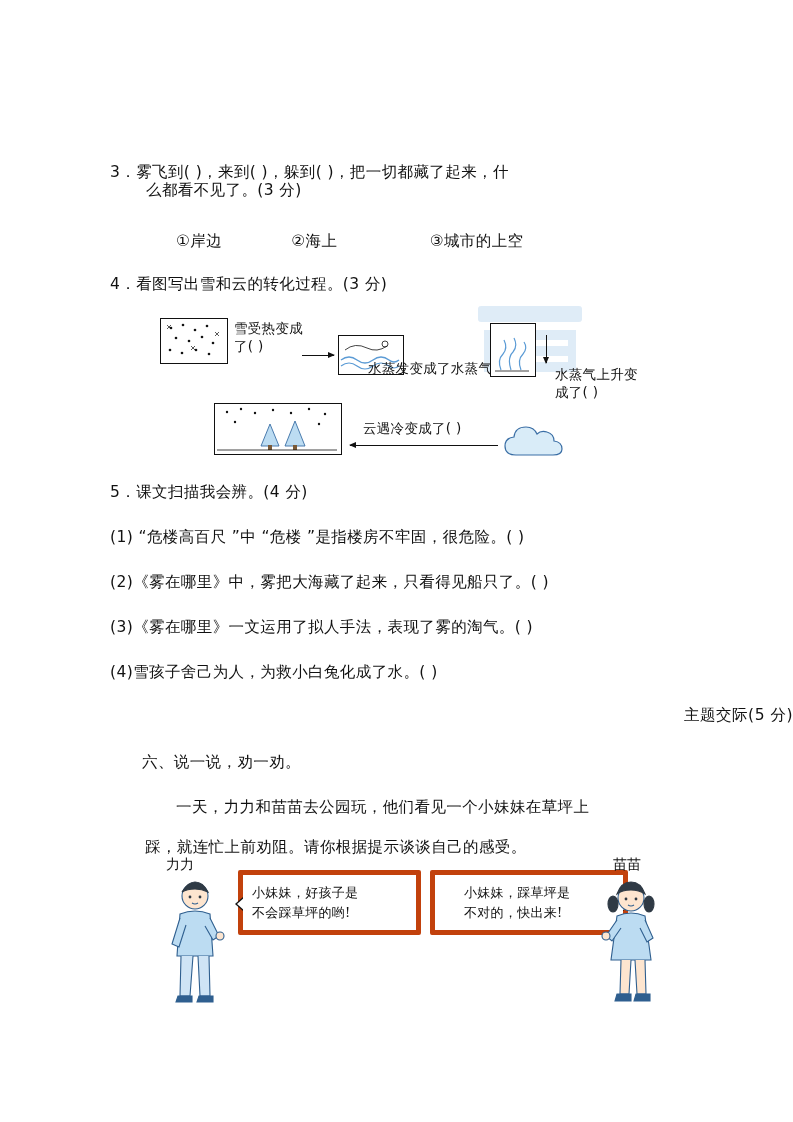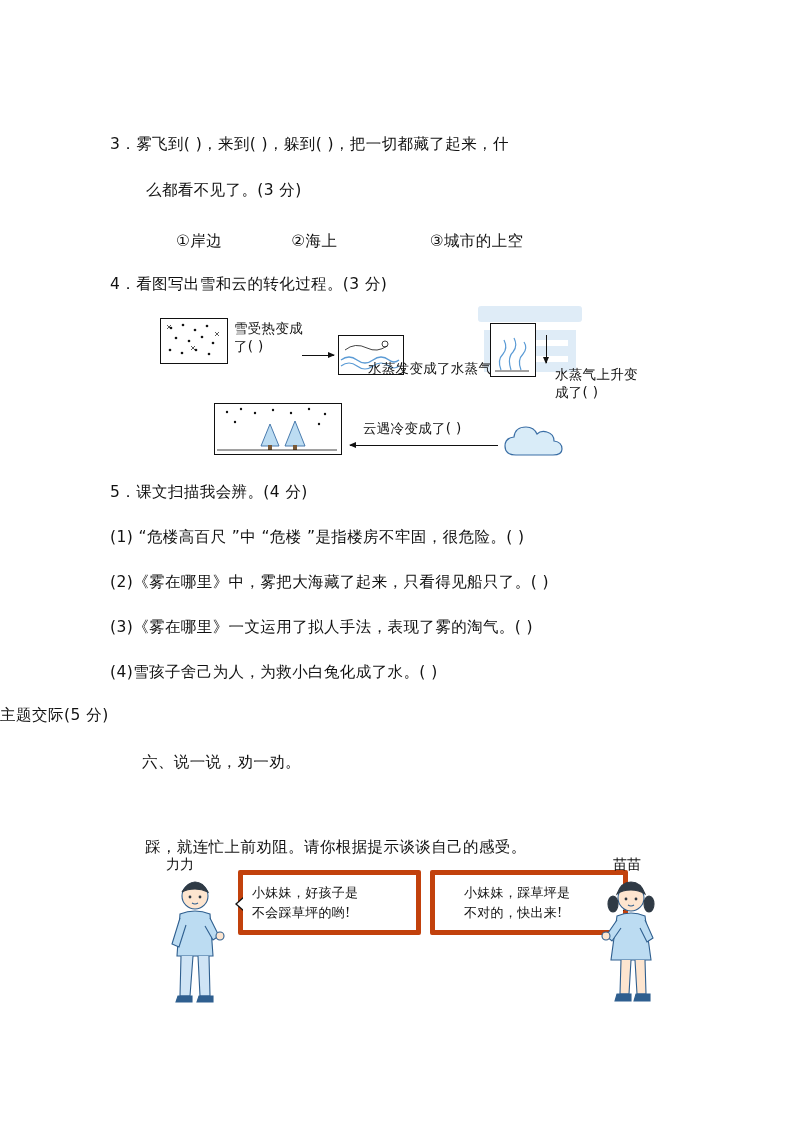--- a/index.html
+++ b/index.html
@@ -63,21 +63,21 @@
   
   .watermark{
     position:absolute;left:470px;top:300px;width:120px;height:72px;
     color:#cfe2f3;font-size:52px;font-weight:bold;opacity:.65;
     font-family:"DejaVu Sans","Liberation Sans",sans-serif;
     letter-spacing:-4px;
     user-select:none;
   }
 
   
-  .center-title{text-align:left;font-size:15.5px;letter-spacing:.5px;}
+  .center-title{text-align:right;font-size:15.5px;letter-spacing:.5px;}
 
   
   .scene{position:absolute;left:150px;top:850px;width:520px;height:165px;}
   .bubble{
     position:absolute;border:5px solid #c2410c;background:#fff;border-radius:2px;
     font-size:13px;line-height:1.5;padding:8px 9px;letter-spacing:.3px;
     font-family:"DejaVu Serif","Liberation Serif",serif;
   }
   .bubble .tail{
     position:absolute;width:0;height:0;
@@ -87,21 +87,21 @@
     position:absolute;font-size:14px;font-family:"DejaVu Serif","Liberation Serif",serif;
   }
   .fig{position:absolute;}
 </style>
 </head>
 <body>
 
 <div class="page">
 
 
-  <div class="abs line" style="left:110px;top:132px;width:600px;">
+  <div class="abs line" style="left:110px;top:160px;width:600px;">
     <span class="qnum">3．</span><span>雾飞到(        )，来到(        )，躲到(        )，把一切都藏了起来，什</span>
   </div>
   <div class="abs line" style="left:146px;top:178px;">么都看不见了。(3 分)</div>
   <div class="abs line opts" style="left:176px;top:229px;">
     <span style="display:inline-block;width:110px;">①岸边</span>
     <span style="display:inline-block;width:133px;">②海上</span>
     <span>③城市的上空</span>
   </div>
 
   <div class="abs line" style="left:110px;top:272px;">
@@ -210,20 +210,21 @@
   <div class="abs line" style="left:110px;top:525px;">(1) “危楼高百尺 ”中 “危楼 ”是指楼房不牢固，很危险。(        )</div>
   <div class="abs line" style="left:110px;top:570px;">(2)《雾在哪里》中，雾把大海藏了起来，只看得见船只了。(        )</div>
   <div class="abs line" style="left:110px;top:615px;">(3)《雾在哪里》一文运用了拟人手法，表现了雾的淘气。(        )</div>
   <div class="abs line" style="left:110px;top:660px;">(4)雪孩子舍己为人，为救小白兔化成了水。(        )</div>
 
   <div class="abs center-title" style="left:0;top:705px;width:793px;">主题交际(5 分)</div>
 
   <div class="abs line" style="left:110px;top:750px;margin-left:32px;">
     <span class="qnum">六、</span><span>说一说，劝一劝。</span>
   </div>
+  <div class="abs line" style="left:176px;top:795px;">一天，力力和苗苗去公园玩，他们看见一个小妹妹在草坪上</div>
   <div class="abs line" style="left:145px;top:835px;">踩，就连忙上前劝阻。请你根据提示谈谈自己的感受。</div>
 
   <div class="scene">
 
     <div class="name" style="left:16px;top:6px;">力力</div>
 
     <svg class="fig" style="left:12px;top:28px;" width="66" height="132" viewBox="0 0 66 132">
       <g stroke="#2f5f8f" stroke-width="1.1" fill="none">
 
         <circle cx="33" cy="18" r="13" fill="#fde5cf"></circle>

